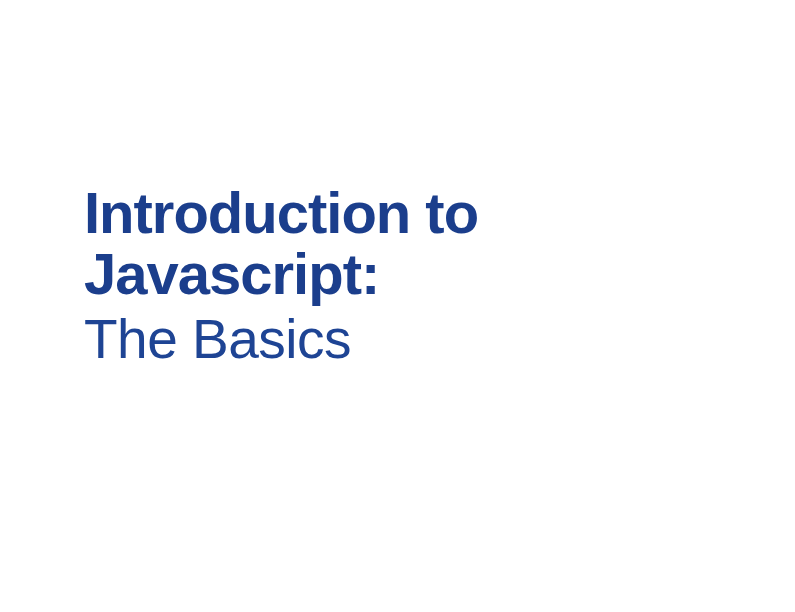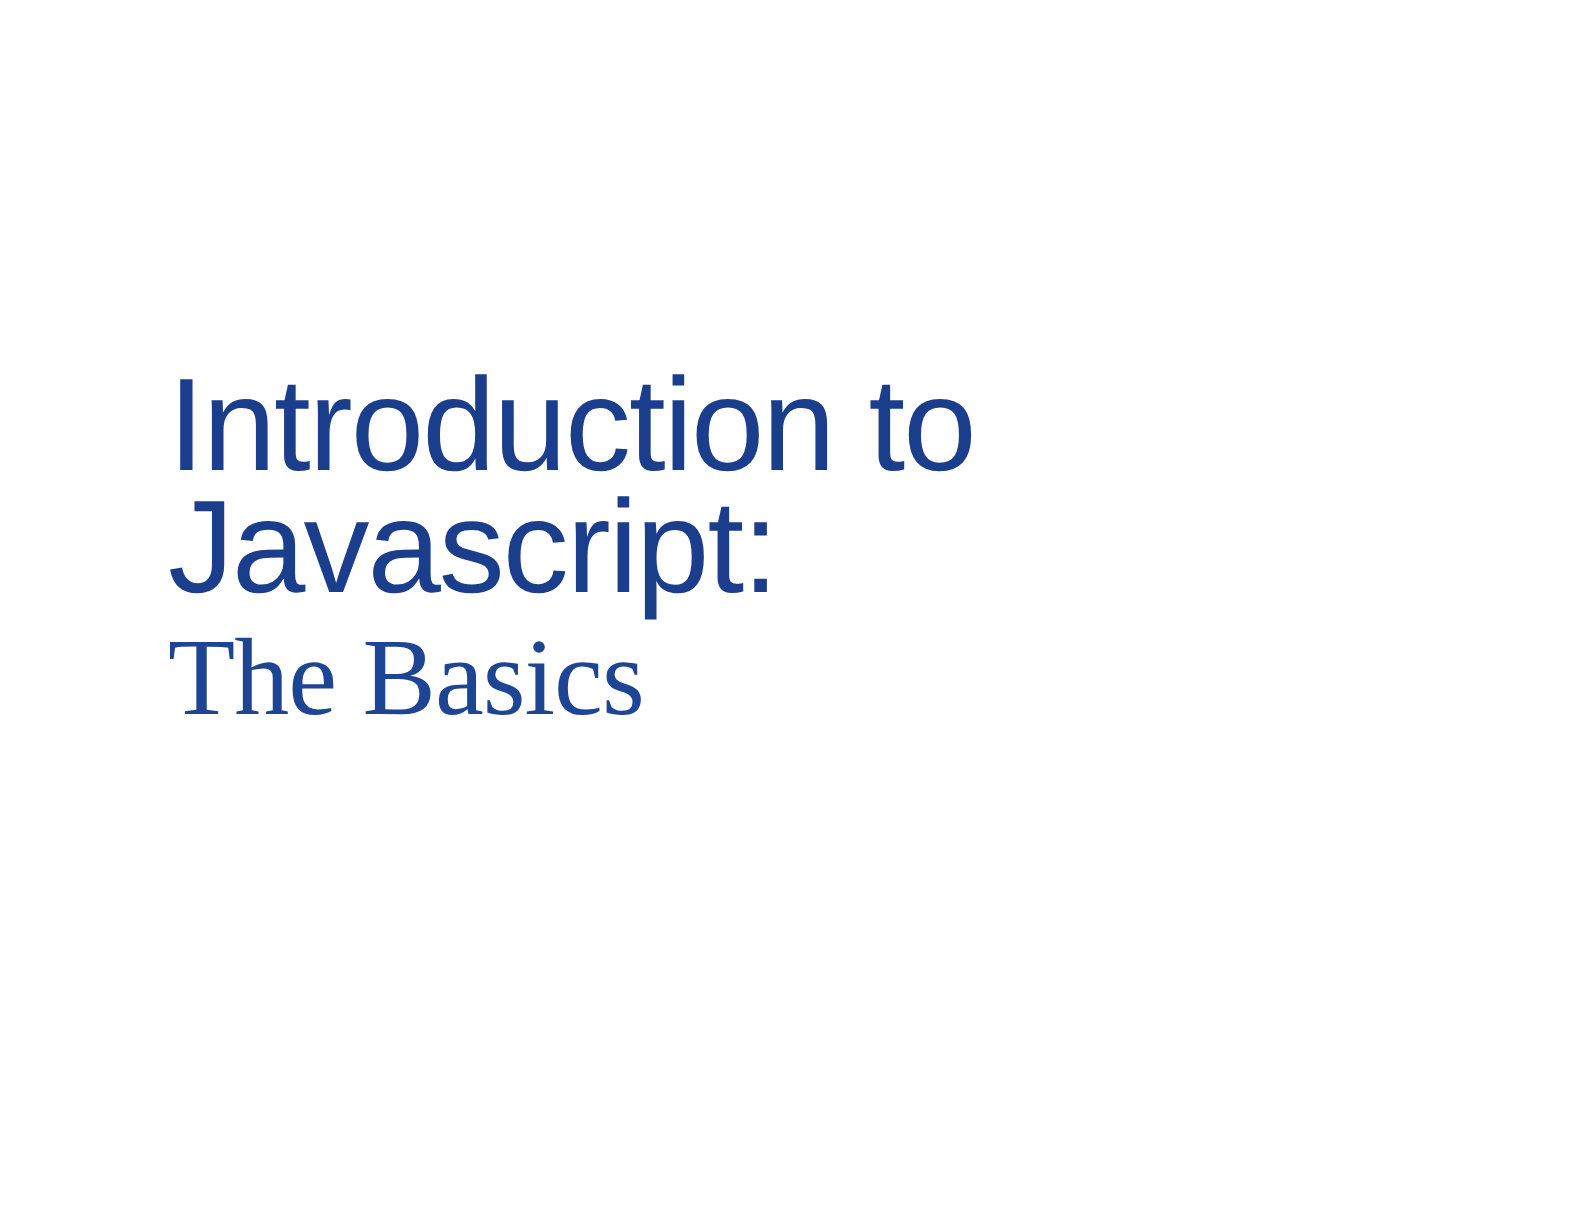--- a/index.html
+++ b/index.html
@@ -28,34 +28,34 @@
     position: absolute;
     left: 84px;
     top: 182px;
     width: 640px;
   }
 
   .slide-title {
     margin: 0;
     padding: 0;
     font-family: "Liberation Sans", sans-serif;
-    font-weight: 400;
-    font-size: 66px;
+    font-weight: 700;
+    font-size: 58px;
     line-height: 61px;
     letter-spacing: -1.0px;
     color: #1b3e8c;
     white-space: pre-line;
     -webkit-font-smoothing: antialiased;
   }
 
   .slide-subtitle {
     margin: 0;
     padding: 0;
     margin-top: 4px;
-    font-family: Liberation Serif, serif;
+    font-family: Liberation Sans, sans-serif;
     font-weight: 400;
     font-size: 55px;
     line-height: 62px;
     letter-spacing: -0.5px;
     color: #1e4494;
     -webkit-font-smoothing: antialiased;
   }
 </style>
 </head>
 <body>

